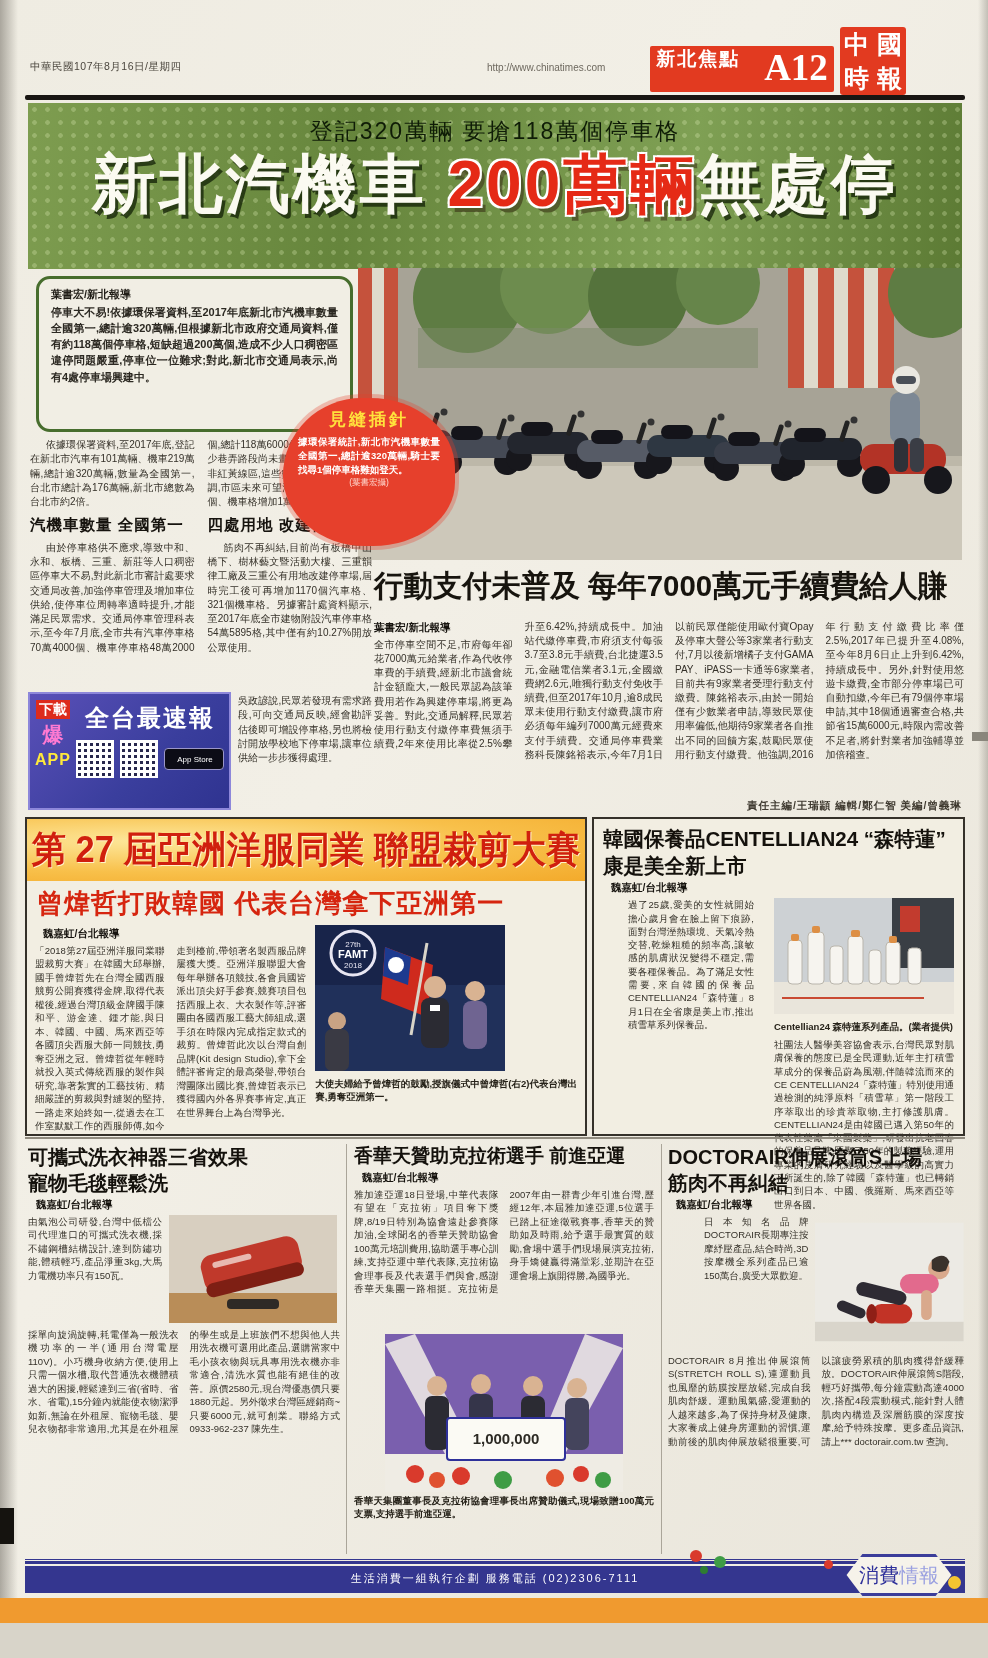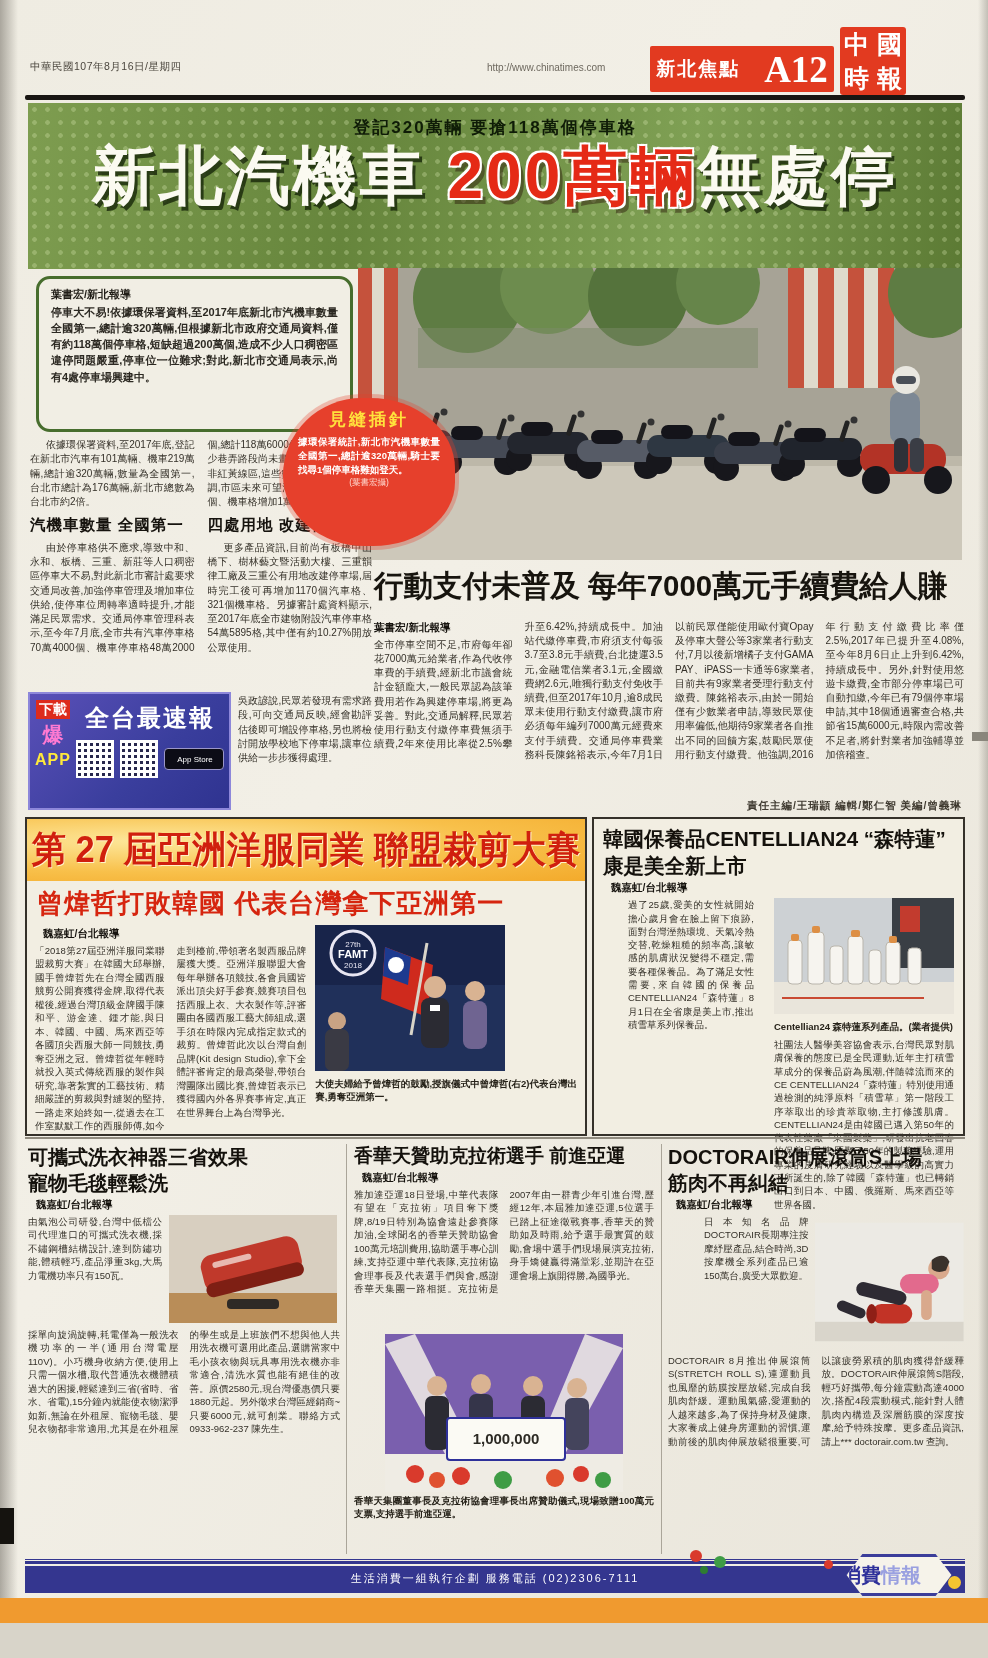--- a/index.html
+++ b/index.html
@@ -11,35 +11,35 @@
   .abs{position:absolute;}
   #paper{position:absolute;inset:0;background:linear-gradient(120deg,#efece2 0%,#f2efe6 40%,#e9e5da 100%);}
   .edge-left{left:0;top:0;width:18px;height:1658px;background:linear-gradient(to right,rgba(58,53,45,.38),rgba(58,53,45,0));}
   .edge-right{right:0;top:0;width:10px;height:1658px;background:linear-gradient(to left,rgba(58,53,45,.25),rgba(58,53,45,0));}
   .edge-mark{background:#15130f;}
 
   
   #hdr-date{left:30px;top:60px;font-size:10.5px;color:#4b463e;letter-spacing:.5px;}
   #hdr-url{left:487px;top:62px;font-size:10px;color:#6e695f;}
   #section-box{left:650px;top:46px;width:184px;height:46px;background:#e23a20;color:#fff;
-    display:flex;align-items:center;justify-content:center;gap:24px;border-radius:2px;}
+    display:flex;align-items:flex-start;justify-content:center;gap:24px;border-radius:2px;}
   #section-box .sec-label{font-size:19px;font-weight:bold;letter-spacing:2px;}
   #section-box .sec-page{font-size:37px;font-weight:bold;font-family:"Liberation Serif",serif;}
   #masthead{left:840px;top:27px;width:66px;height:68px;background:#e23a20;border-radius:3px;
     display:grid;grid-template-columns:1fr 1fr;grid-template-rows:1fr 1fr;color:#fff;
     font-size:25px;font-weight:900;text-align:center;line-height:34px;}
   #top-rule{left:25px;top:95px;width:940px;height:5px;background:#191613;border-radius:2px;}
 
   
   #green-panel{left:28px;top:103px;width:934px;height:166px;
     background:
       radial-gradient(circle,rgba(220,235,180,.30) 2px,transparent 2.6px),
       linear-gradient(100deg,#7e9d50 0%,#66853c 35%,#7fa054 70%,#5c7a34 100%);
     background-size:13px 13px,100% 100%;}
-  .kicker{text-align:center;padding-top:13px;font-size:17px;font-weight:bold;color:#0f1c07;letter-spacing:2px;}
+  .kicker{text-align:center;padding-top:13px;font-size:23px;font-weight:normal;color:#0f1c07;letter-spacing:2px;}
   .main-headline{text-align:center;margin-top:4px;font-size:64px;font-weight:900;letter-spacing:3px;line-height:1.05;white-space:nowrap;}
   .hl-white{color:#fbfaf1;text-shadow:3px 4px 0 rgba(22,38,9,.8);}
   .hl-red{color:#e52a16;text-shadow:-2px -2px 0 #fff,2px -2px 0 #fff,-2px 2px 0 #fff,2px 2px 0 #fff,5px 6px 0 rgba(40,20,6,.45);}
 
   #street-photo{left:358px;top:268px;width:604px;height:292px;overflow:hidden;background:#b9b4a6;}
 
   #lead-box{left:36px;top:276px;width:317px;height:156px;background:#f1eee4;border:3.5px solid #476d2d;
     border-radius:14px;padding:8px 12px;box-sizing:border-box;}
   .lead-byline{font-size:11px;font-weight:bold;color:#201d17;margin-bottom:2px;}
   .lead-text{font-size:11px;font-weight:bold;line-height:1.47;color:#2c2922;text-align:justify;}
@@ -121,21 +121,21 @@
   .r-row{display:flex;gap:7px;margin-top:2px;}
   .r-col{width:118px;margin-left:36px;}
   .r-bottom{column-count:2;column-gap:11px;height:200px;margin-top:5px;}
 
   
   #footer-line{left:25px;top:1559px;width:940px;height:1px;background:#34368f;}
   #footer-band{left:25px;top:1564px;width:940px;height:27px;background:#34368f;border-top:2px solid #f2efe5;box-shadow:0 -3px 0 #34368f;}
   .footer-text{color:#fff;font-size:11px;text-align:center;line-height:25px;letter-spacing:2px;}
   #footer-badge{left:838px;top:1554px;width:122px;height:42px;background:#f6f3ea;border:3px solid #3b3d9a;
     box-sizing:border-box;clip-path:polygon(7% 50%,20% 0,80% 0,93% 50%,80% 100%,20% 100%);
-    display:flex;align-items:center;font-size:20px;font-weight:700;z-index:6;}
+    display:flex;align-items:center;justify-content:center;font-size:20px;font-weight:400;z-index:6;}
   .badge-p1{color:#2e309a;}
   .badge-p2{color:#9aa0e0;}
   .dot{position:absolute;border-radius:50%;z-index:6;}
   #orange-band{left:0;top:1598px;width:988px;height:25px;background:#f09a2f;}
   #paper-bottom{left:0;top:1623px;width:988px;height:35px;background:#d8d4c9;}
 </style>
 </head>
 <body>
 
 <div id="paper"></div>
@@ -230,21 +230,21 @@
   <div class="bubble-title">見縫插針</div>
   <div class="bubble-text">據環保署統計,新北市汽機車數量全國第一,總計逾320萬輛,騎士要找尋1個停車格難如登天。</div>
   <div class="bubble-credit">(葉書宏攝)</div>
 </div>
 
 <div class="abs" id="left-cols">
   <p>依據環保署資料,至2017年底,登記在新北市汽車有101萬輛、機車219萬輛,總計逾320萬輛,數量為全國第一,台北市總計為176萬輛,新北市總數為台北市約2倍。</p>
   <div class="inline-subhead">汽機車數量 全國第一</div>
   <p>由於停車格供不應求,導致中和、永和、板橋、三重、新莊等人口稠密區停車大不易,對此新北市審計處要求交通局改善,加強停車管理及增加車位供給,使停車位周轉率適時提升,才能滿足民眾需求。交通局停車管理科表示,至今年7月底,全市共有汽車停車格70萬4000個、機車停車格48萬2000個,總計118萬6000個。另外,全市有不少巷弄路段尚未畫設停車格,但該處並非紅黃線區,這些數量無法估計。他強調,市區未來可望汽車格增加1萬9000個、機車格增加1萬6000個。</p>
   <div class="inline-subhead">四處用地 改建停車場</div>
-  <p>更多產品資訊,目前尚有板橋中山橋下、樹林藝文暨活動大樓、三重韻律工廠及三重公有用地改建停車場,屆時完工後可再增加1170個汽車格、321個機車格。另據審計處資料顯示,至2017年底全市建物附設汽車停車格54萬5895格,其中僅有約10.27%開放公眾使用。</p>
+  <p>筋肉不再糾結,目前尚有板橋中山橋下、樹林藝文暨活動大樓、三重韻律工廠及三重公有用地改建停車場,屆時完工後可再增加1170個汽車格、321個機車格。另據審計處資料顯示,至2017年底全市建物附設汽車停車格54萬5895格,其中僅有約10.27%開放公眾使用。</p>
 </div>
 <div class="abs" id="left-extra">吳政諺說,民眾若發現有需求路段,可向交通局反映,經會勘評估後即可增設停車格,另也將檢討開放學校地下停車場,讓車位供給一步步獲得處理。</div>
 
 <div class="abs" id="app-ad">
   <div class="ad-left">
     <span class="ad-download">下載</span>
     <span class="ad-burst">爆</span>
     <span class="ad-app">APP</span>
   </div>
   <div class="ad-right">

